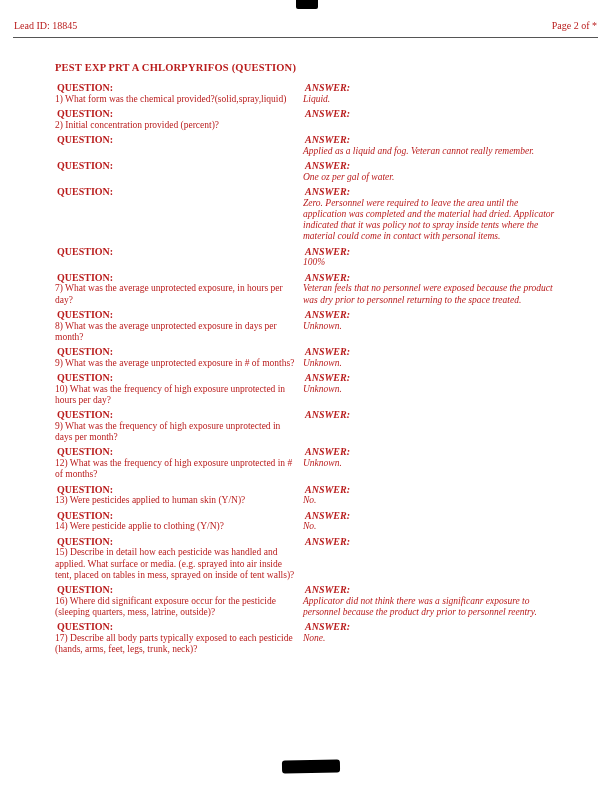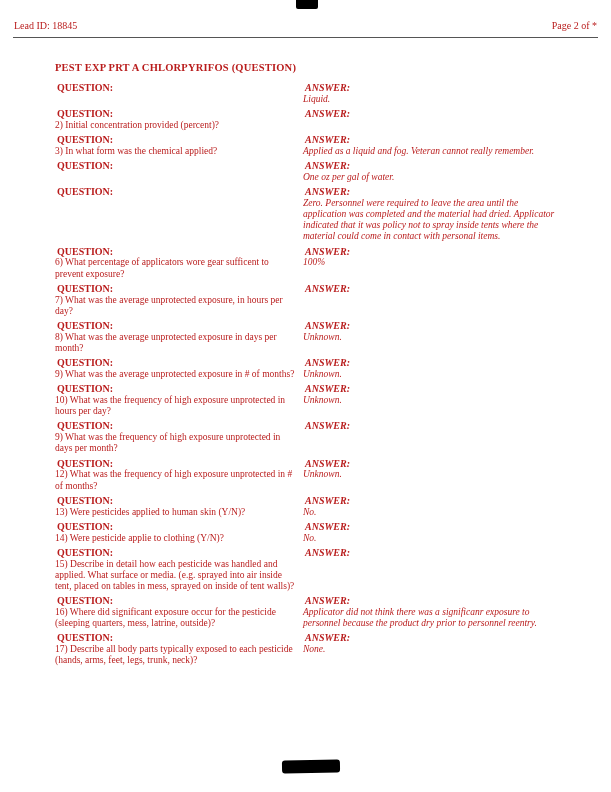--- a/index.html
+++ b/index.html
@@ -50,41 +50,41 @@
     <span>Page 2 of *</span>
   </div>
   <div class="header-rule"></div>
 
   <div class="doc-title">PEST EXP PRT A CHLORPYRIFOS (QUESTION)</div>
 
   <div class="qa-list">
     <div class="qa-row">
       <div class="q-col">
         <div class="qa-label">QUESTION:</div>
+        <div class="qa-text">1) What form was the chemical provided?(solid,spray,liquid)</div>
       </div>
       <div class="a-col">
         <div class="qa-label">ANSWER:</div>
         <div class="qa-text">Liquid.</div>
       </div>
     </div>
 
     <div class="qa-row">
       <div class="q-col">
         <div class="qa-label">QUESTION:</div>
         <div class="qa-text">2) Initial concentration provided (percent)?</div>
       </div>
       <div class="a-col">
         <div class="qa-label">ANSWER:</div>
       </div>
     </div>
 
     <div class="qa-row">
       <div class="q-col">
         <div class="qa-label">QUESTION:</div>
-        <div class="qa-text">3) In what form was the chemical applied?</div>
       </div>
       <div class="a-col">
         <div class="qa-label">ANSWER:</div>
         <div class="qa-text">Applied as a liquid and fog.  Veteran cannot really remember.</div>
       </div>
     </div>
 
     <div class="qa-row">
       <div class="q-col">
         <div class="qa-label">QUESTION:</div>
@@ -101,35 +101,35 @@
       </div>
       <div class="a-col">
         <div class="qa-label">ANSWER:</div>
         <div class="qa-text">Zero.  Personnel were required to leave the area until the application was completed and the material had dried. Applicator indicated that it was policy not to spray inside tents where the material could come in contact with personal items.</div>
       </div>
     </div>
 
     <div class="qa-row">
       <div class="q-col">
         <div class="qa-label">QUESTION:</div>
-        <div class="qa-text">6) What percentage of applicators wore gear sufficent to prevent exposure?</div>
       </div>
       <div class="a-col">
         <div class="qa-label">ANSWER:</div>
         <div class="qa-text">100%</div>
       </div>
     </div>
 
     <div class="qa-row">
       <div class="q-col">
         <div class="qa-label">QUESTION:</div>
         <div class="qa-text">7) What was the average unprotected exposure, in hours per day?</div>
       </div>
       <div class="a-col">
         <div class="qa-label">ANSWER:</div>
+        <div class="qa-text">Veteran feels that no personnel were exposed because the product was dry prior to personnel returning to the space treated.</div>
       </div>
     </div>
 
     <div class="qa-row">
       <div class="q-col">
         <div class="qa-label">QUESTION:</div>
         <div class="qa-text">8) What was the average unprotected exposure in days per month?</div>
       </div>
       <div class="a-col">
         <div class="qa-label">ANSWER:</div>

